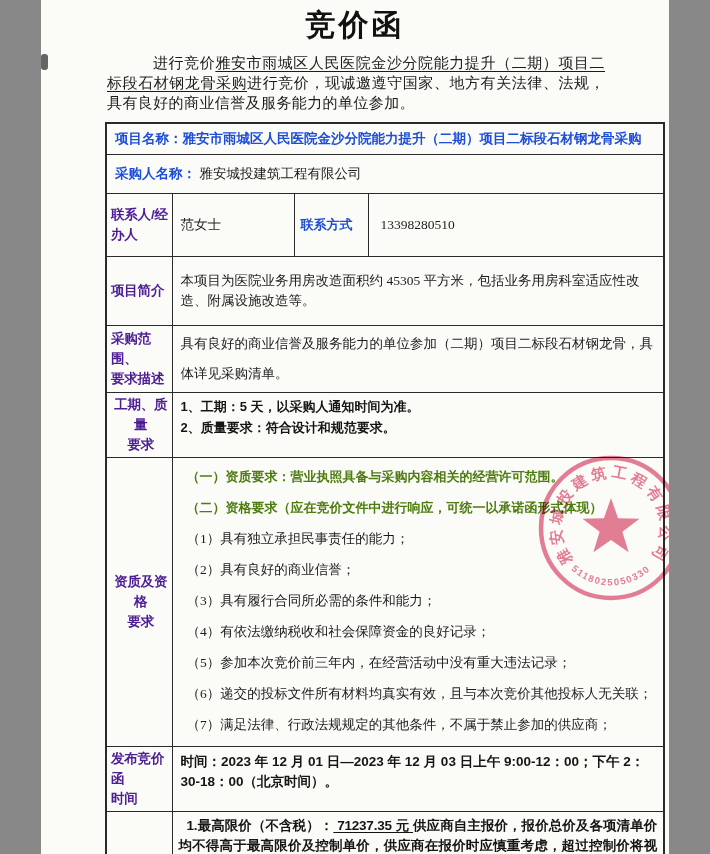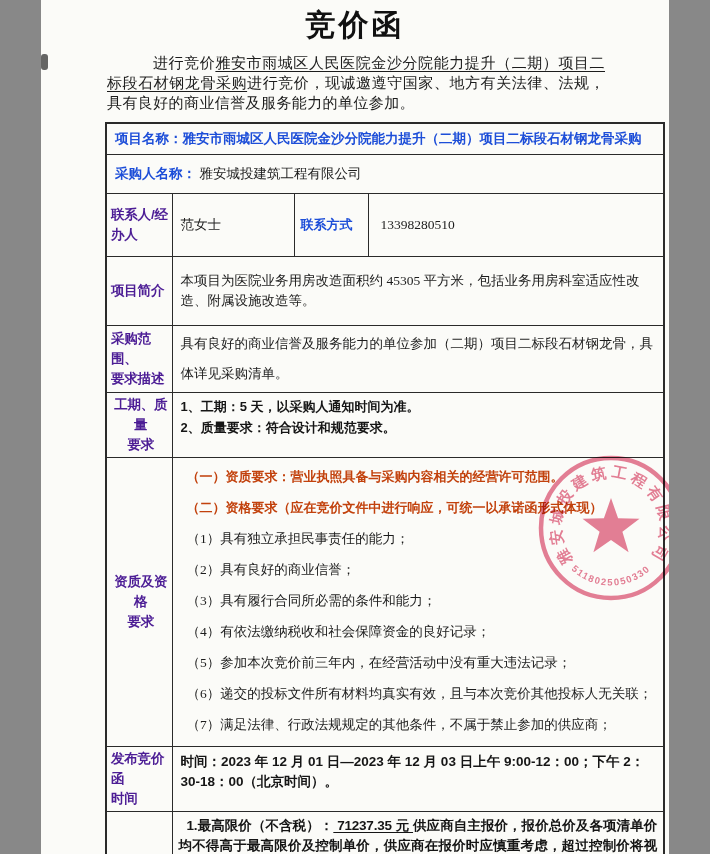--- a/index.html
+++ b/index.html
@@ -40,21 +40,21 @@
   .r4 td{height:62px;}
   .r5 td{height:60px;}
   .r6 td{height:56px;}
   .r7 td{height:278px;}
   .r8 td{height:53px;}
   .r9 td{height:86px;}
   .c-two{line-height:28px;}
   .sched div{font-family:"Liberation Sans", sans-serif;font-weight:700;font-size:13px;line-height:21px;color:#151515;}
   .qual{vertical-align:top !important;padding:9px 8px 0 14px !important;}
   .qual div{line-height:20px;margin-bottom:11px;}
-  .qual div.hd{font-family:"Liberation Sans", sans-serif;font-weight:700;font-size:13px;color:#c2410c;}
+  .qual div.hd{font-family:"Liberation Sans", sans-serif;font-weight:700;font-size:13px;color:#4d7c0f;}
   .pub{font-family:"Liberation Sans", sans-serif;font-weight:700;font-size:13px;line-height:22px;vertical-align:top !important;padding-top:5px !important;color:#151515;}
   .quote{font-family:"Liberation Sans", sans-serif;font-weight:700;font-size:12.8px;line-height:19px;letter-spacing:-.2px;padding:4px 6px !important;color:#151515;}
   .quote p{margin:0;text-indent:8px;text-align:justify;}
   .u2{text-decoration:underline;text-underline-offset:2px;}
   .stamp{
     position:absolute;left:484px;top:442px;z-index:3;
     pointer-events:none;opacity:.8;mix-blend-mode:multiply;
   }
   .smudge{
     position:absolute;left:0;top:54px;width:7px;height:16px;

